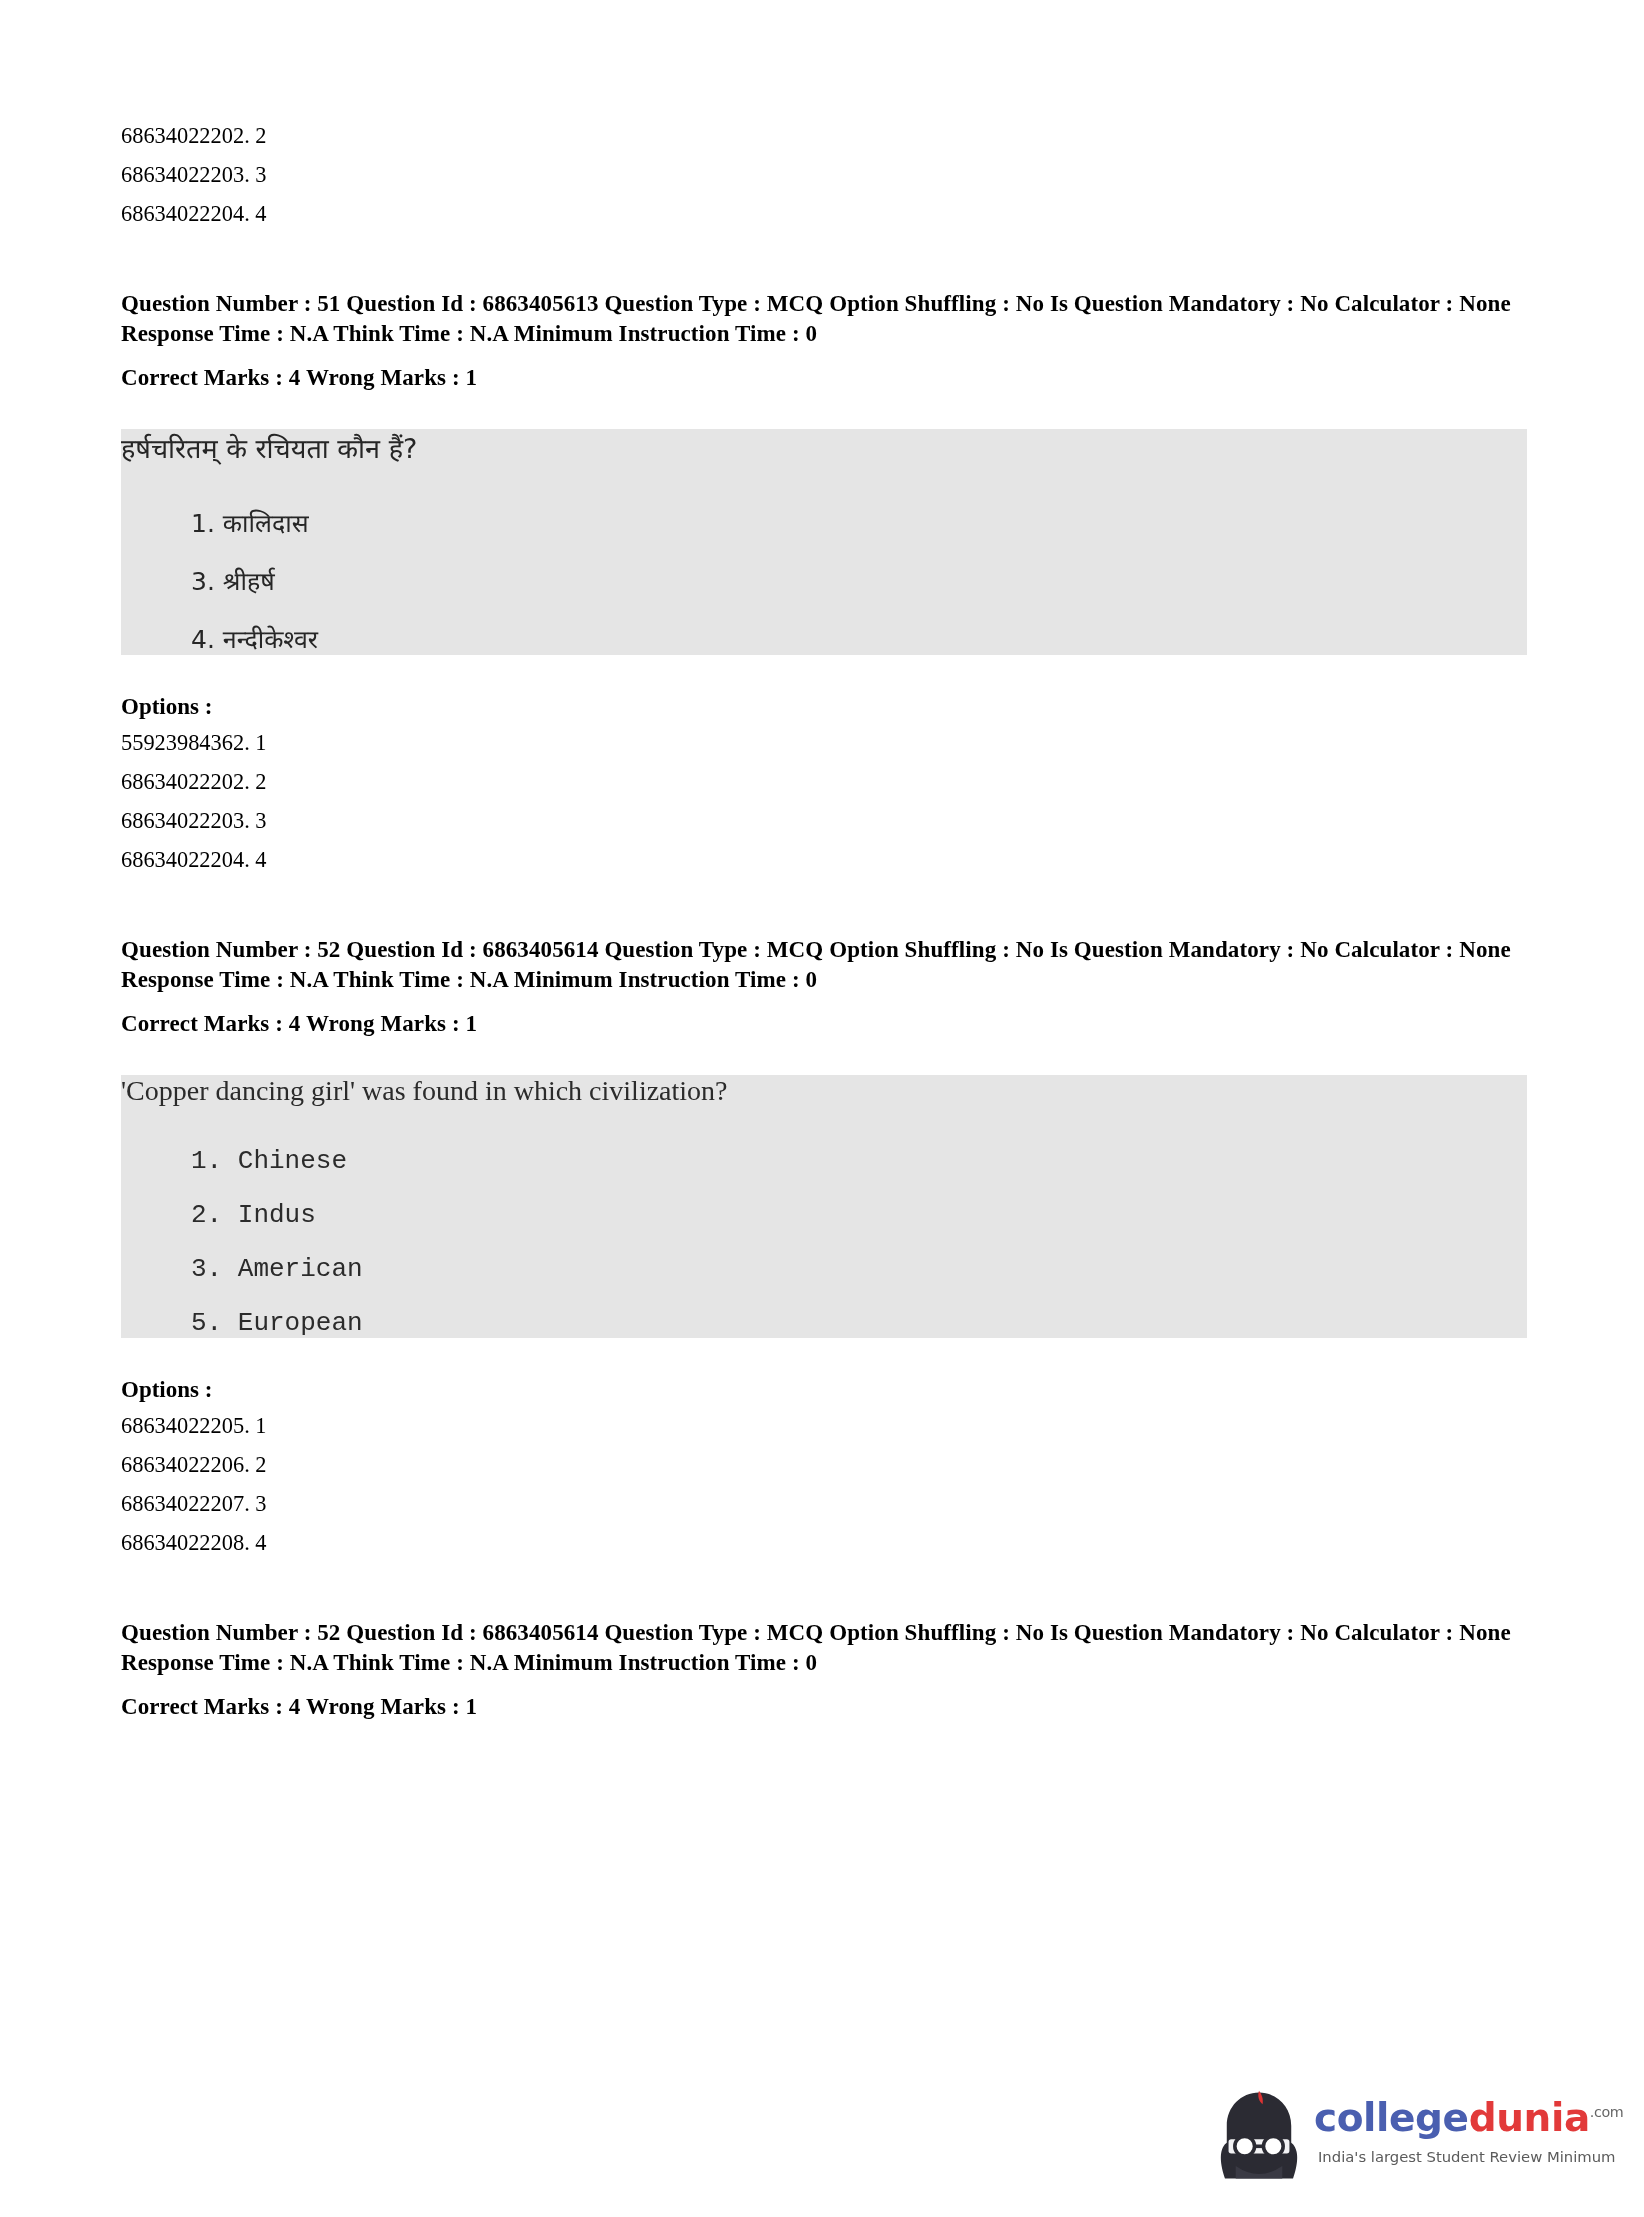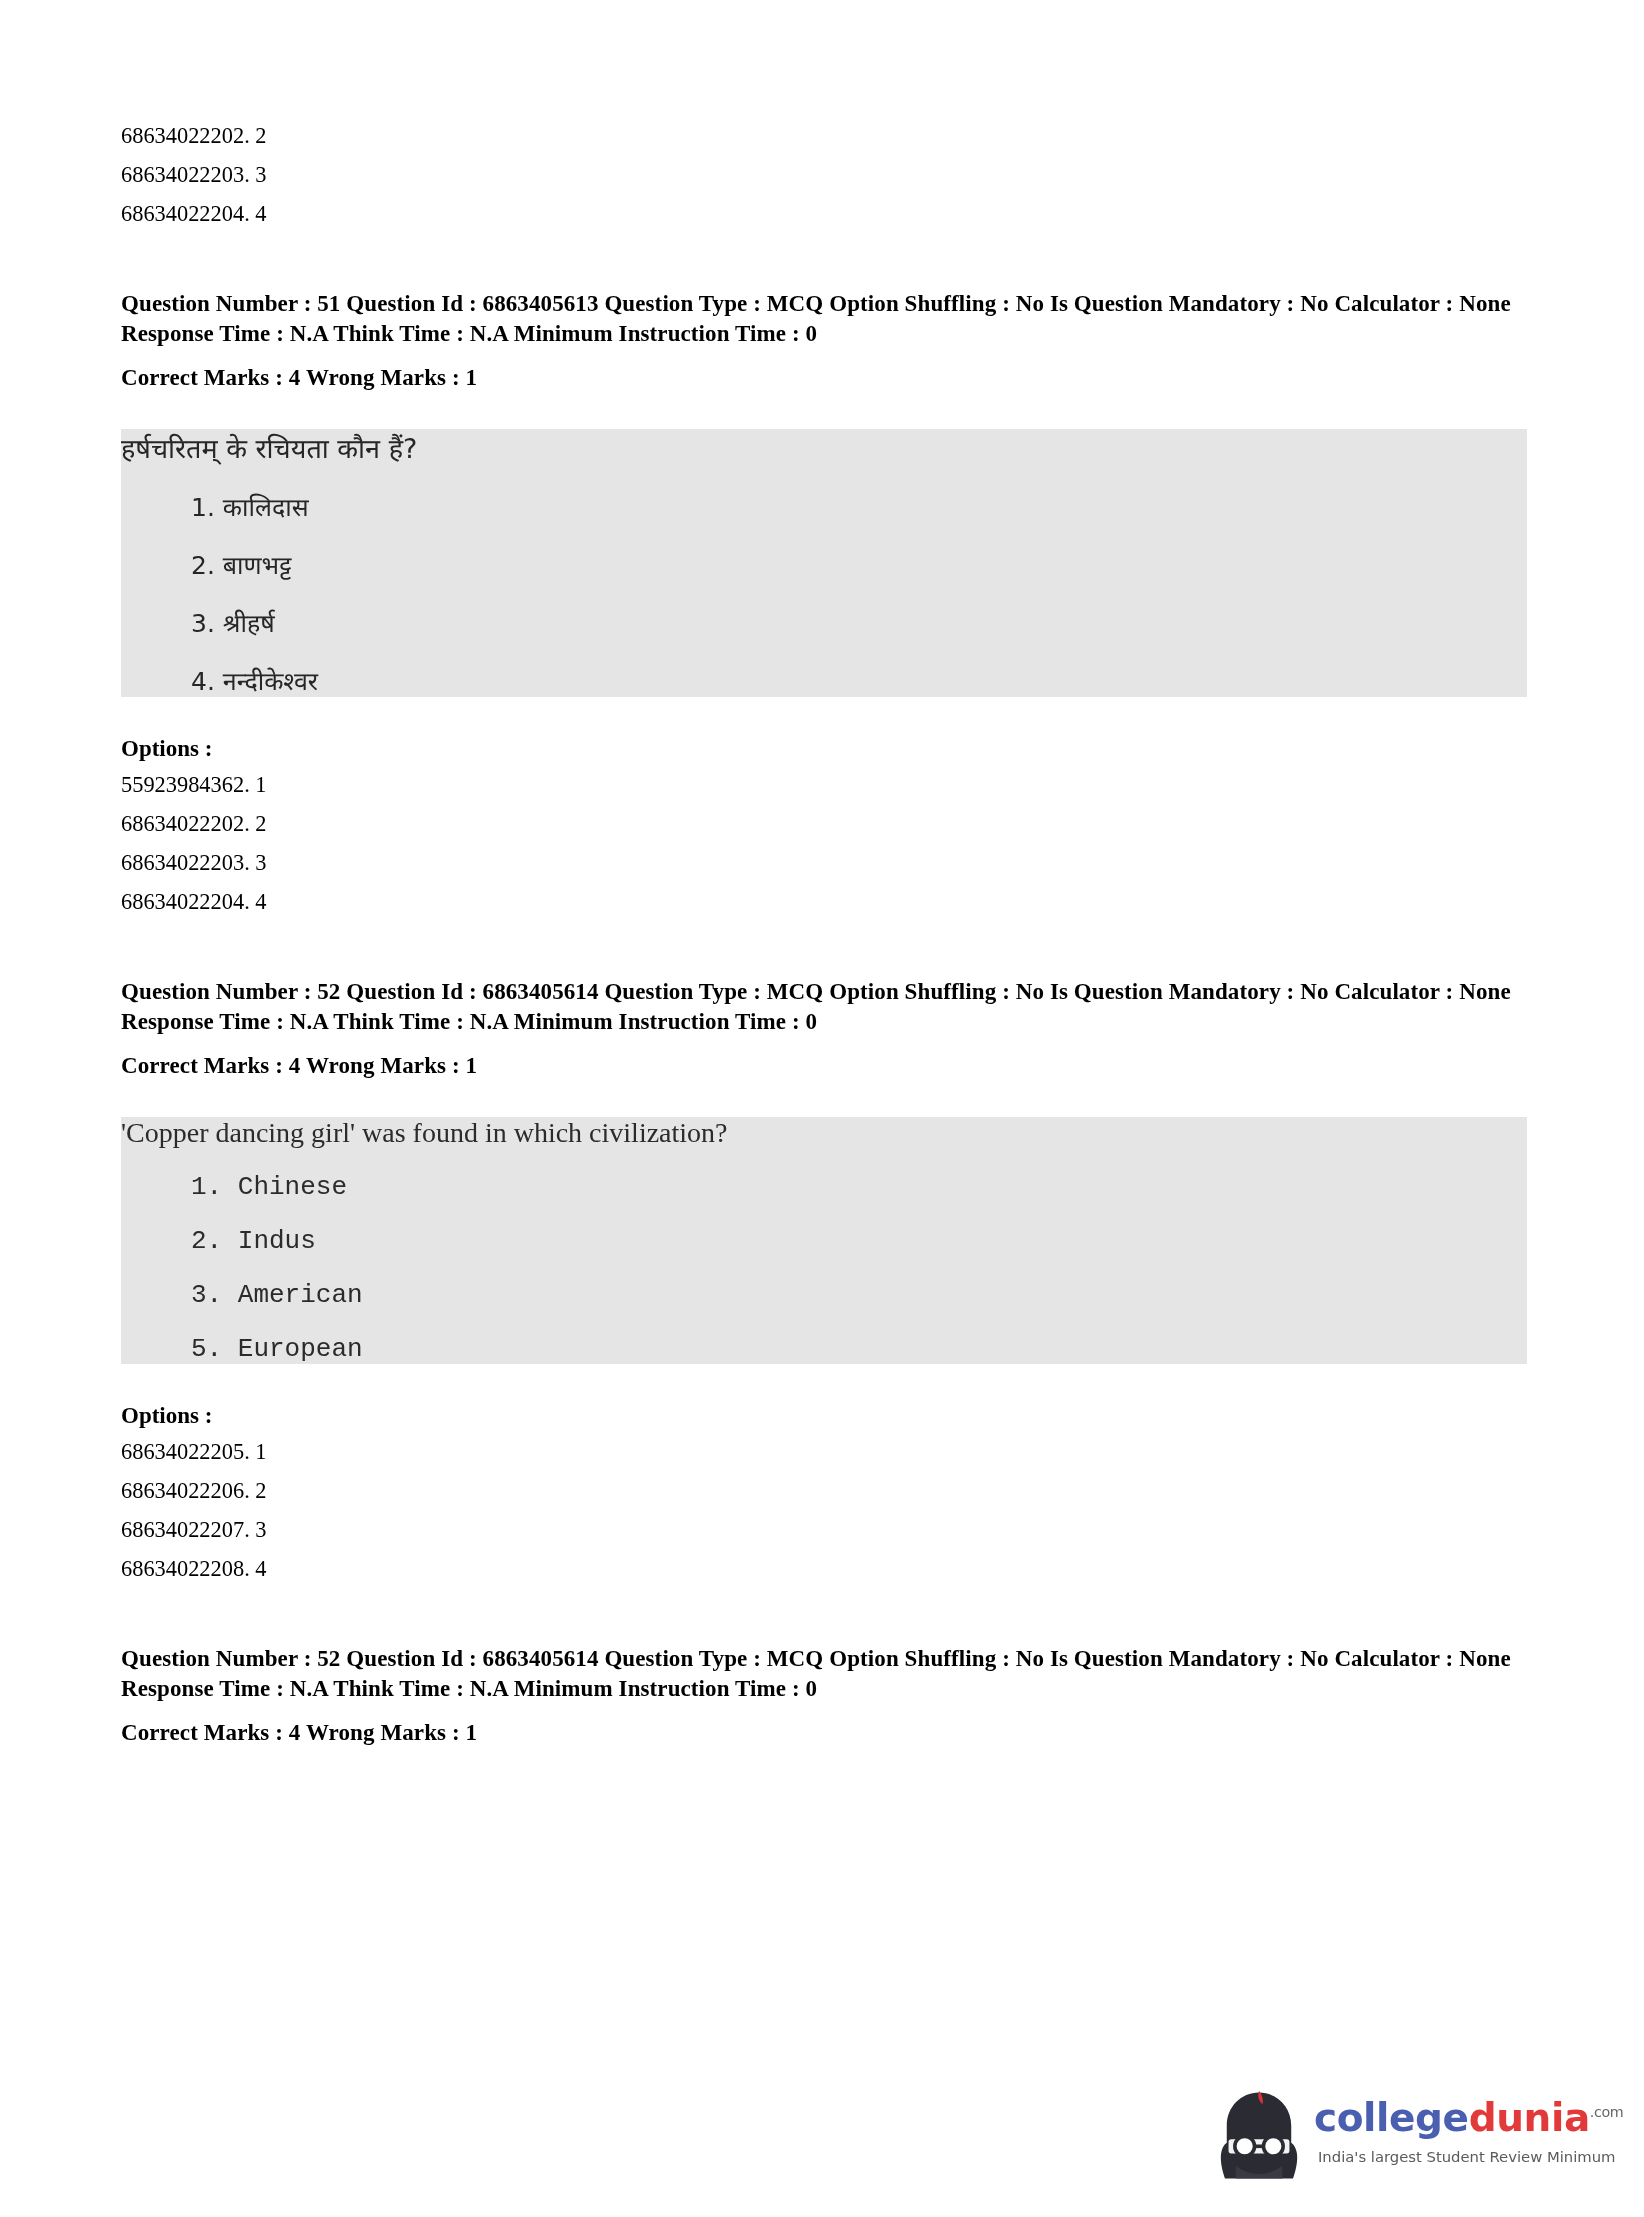--- a/index.html
+++ b/index.html
@@ -78,21 +78,21 @@
     font-family: Liberation Mono, monospace;
     white-space: nowrap;
   }
   .qimage .choice.deva {
     font-family: "DejaVu Sans", sans-serif;
     font-size: 25px;
     color: #262626;
   }
   .choices { margin-left: 70px; }
   .choices .choice { margin-top: 24px; }
-  .choices .choice:first-child { margin-top: 0; }
+  .choices .choice:first-child { margin-top: 16px; }
 
   .spacer-lg { height: 56px; }
   .spacer-md { height: 36px; }
   .spacer-sm { height: 23px; }
 
   
   .logo {
     position: absolute;
     left: 1214px;
     top: 2082px;
@@ -152,21 +152,20 @@
         <span class="l3">Correct Marks : 4 Wrong Marks : 1</span>
       </div>
 
       <div class="spacer-md"></div>
 
       <div class="qimage">
         <div class="qtext deva">हर्षचरितम् के रचियता कौन हैं?</div>
         <div class="spacer-sm"></div>
         <div class="choices">
           <div class="choice deva">1. कालिदास</div>
-          <div class="choice deva">2. बाणभट्ट</div>
           <div class="choice deva">3. श्रीहर्ष</div>
           <div class="choice deva">4. नन्दीकेश्वर</div>
         </div>
       </div>
 
       <div class="spacer-md"></div>
 
       <div class="options-label">Options :</div>
       <div>
         <div class="optline">55923984362. 1</div>

